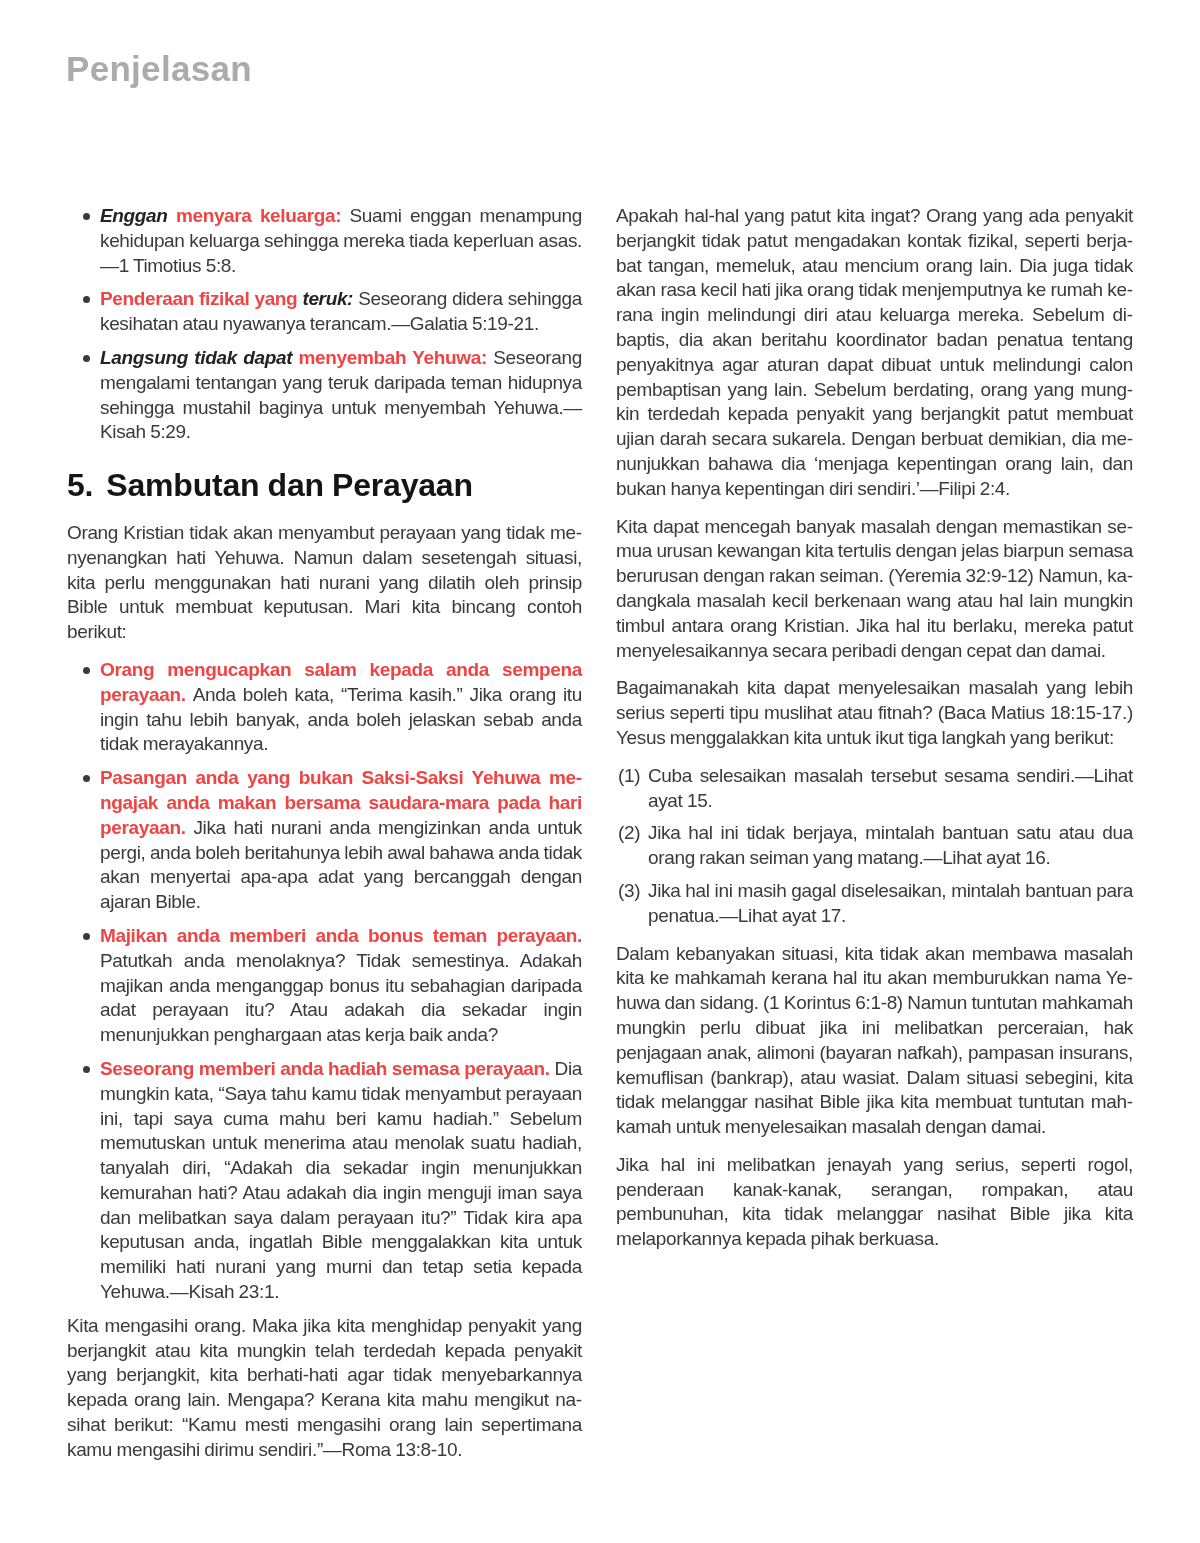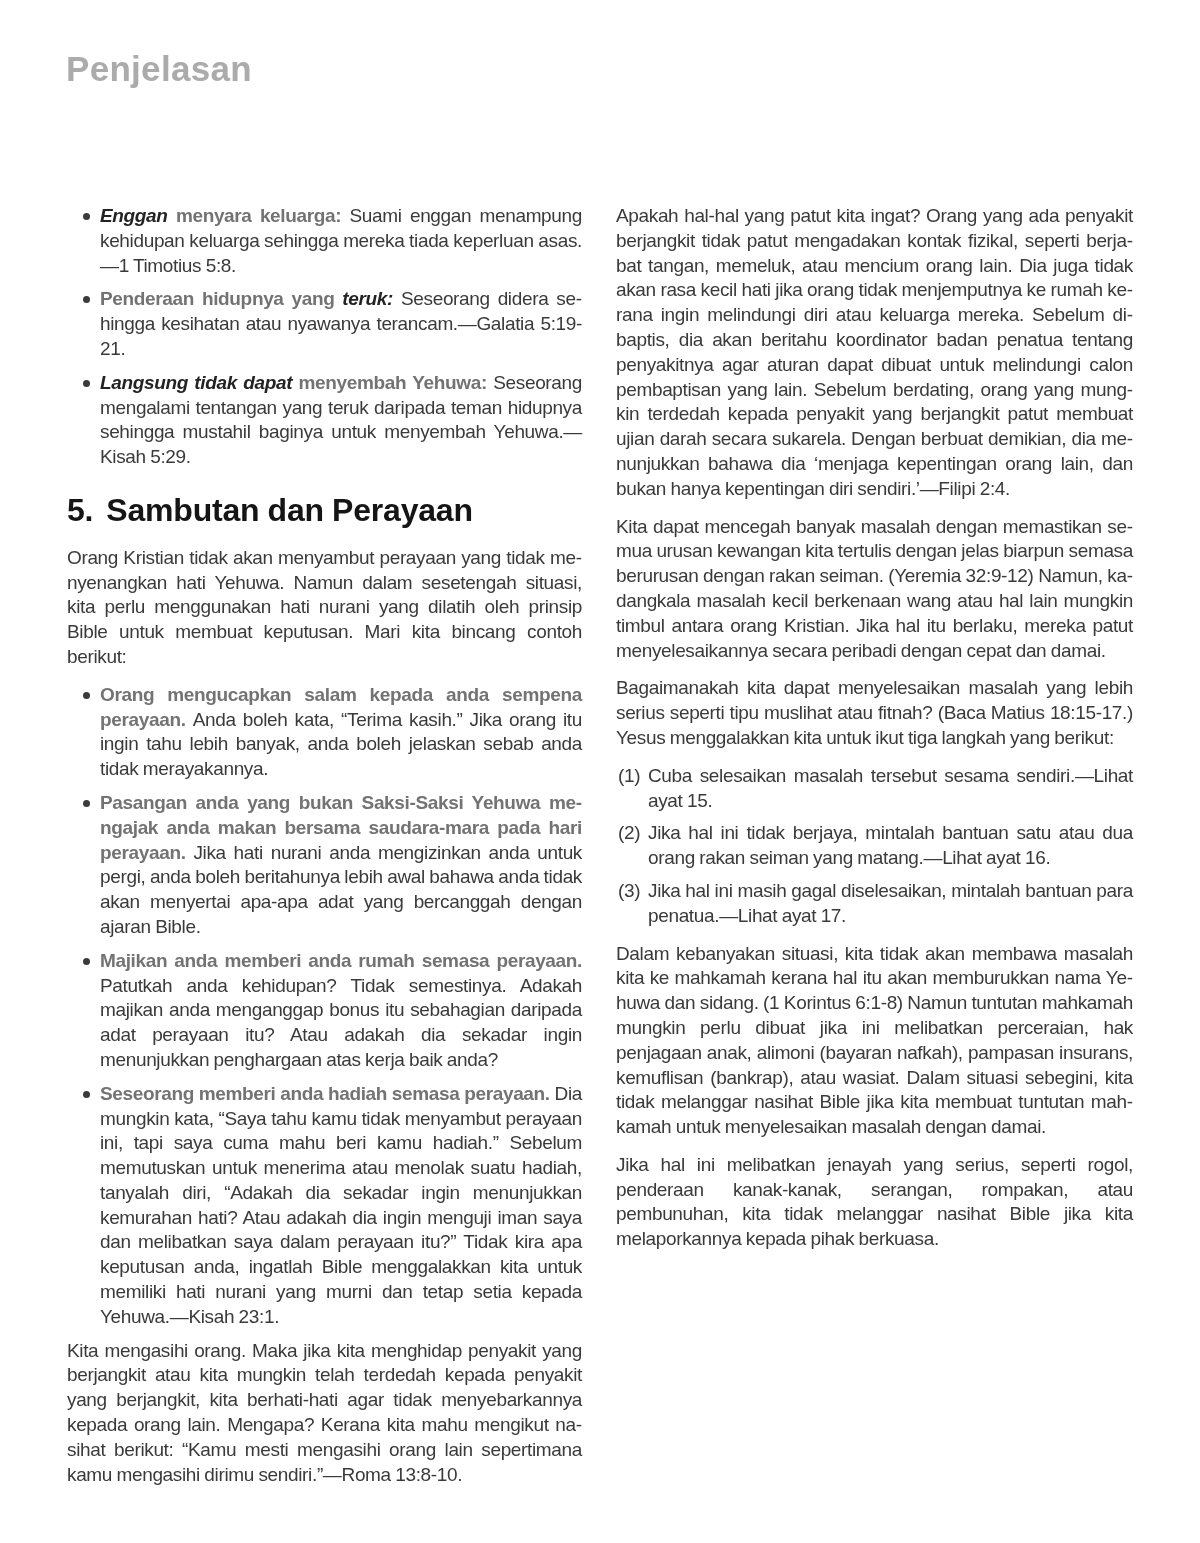--- a/index.html
+++ b/index.html
@@ -81,41 +81,41 @@
     position: relative;
     padding-left: 32px;
     margin: 0 0 8px 0;
   }
   .step-num {
     position: absolute;
     left: 2px;
     top: 0;
   }
 
-  .seg-b  { font-weight: 700; color: #737373; }
+  .seg-b  { font-weight: 700; color: #ef4444; }
   .seg-bi { font-weight: 700; font-style: italic; color: #232323; }
   .seg-n  { }
 </style>
 </head>
 <body>
 
 <div class="page">
 
   <h1 class="doc-title">Penjelasan</h1>
 
   <div class="col col-left">
 
     <ul class="bullets">
       <li>
         <span class="dot"></span>
         <div><span class="seg-bi">Enggan</span><span class="seg-b"> menyara keluarga: </span><span class="seg-n">Suami enggan menam­pung kehidupan keluarga sehingga mereka tiada keper­luan asas.—1 Timotius 5:8.</span></div>
       </li>
       <li>
         <span class="dot"></span>
-        <div><span class="seg-b">Penderaan hidupnya yang </span><span class="seg-bi">teruk: </span><span class="seg-n">Seseorang didera se­hingga kesihatan atau nyawanya terancam.—Galatia 5:19-21.</span></div>
+        <div><span class="seg-b">Penderaan fizikal yang </span><span class="seg-bi">teruk: </span><span class="seg-n">Seseorang didera se­hingga kesihatan atau nyawanya terancam.—Galatia 5:19-21.</span></div>
       </li>
       <li>
         <span class="dot"></span>
         <div><span class="seg-bi">Langsung tidak dapat</span><span class="seg-b"> menyembah Yehuwa: </span><span class="seg-n">Sese­orang mengalami tentangan yang teruk daripada teman hidupnya sehingga mustahil baginya untuk menyembah Yehuwa.—Kisah 5:29.</span></div>
       </li>
     </ul>
 
     <h2 class="section">
       <span class="h-num">5.</span><span>Sambutan dan Perayaan</span>
     </h2>
@@ -126,21 +126,21 @@
       <li>
         <span class="dot"></span>
         <div><span class="seg-b">Orang mengucapkan salam kepada anda sempena perayaan. </span><span class="seg-n">Anda boleh kata, “Terima kasih.” Jika orang itu ingin tahu lebih banyak, anda boleh jelaskan sebab anda tidak merayakannya.</span></div>
       </li>
       <li>
         <span class="dot"></span>
         <div><span class="seg-b">Pasangan anda yang bukan Saksi-Saksi Yehuwa me­ngajak anda makan bersama saudara-mara pada hari perayaan. </span><span class="seg-n">Jika hati nurani anda mengizinkan anda un­tuk pergi, anda boleh beritahunya lebih awal bahawa anda tidak akan menyertai apa-apa adat yang bercang­gah dengan ajaran Bible.</span></div>
       </li>
       <li>
         <span class="dot"></span>
-        <div><span class="seg-b">Majikan anda memberi anda rumah semasa peraya­an. </span><span class="seg-n">Patutkah anda kehidupan? Tidak semestinya. Ada­kah majikan anda menganggap bonus itu sebahagian daripada adat perayaan itu? Atau adakah dia sekadar ingin menunjukkan penghargaan atas kerja baik anda?</span></div>
+        <div><span class="seg-b">Majikan anda memberi anda bonus teman peraya­an. </span><span class="seg-n">Patutkah anda menolaknya? Tidak semestinya. Ada­kah majikan anda menganggap bonus itu sebahagian daripada adat perayaan itu? Atau adakah dia sekadar ingin menunjukkan penghargaan atas kerja baik anda?</span></div>
       </li>
       <li>
         <span class="dot"></span>
         <div><span class="seg-b">Seseorang memberi anda hadiah semasa perayaan. </span><span class="seg-n">Dia mungkin kata, “Saya tahu kamu tidak menyambut perayaan ini, tapi saya cuma mahu beri kamu hadiah.” Sebelum memutuskan untuk menerima atau menolak suatu hadiah, tanyalah diri, “Adakah dia sekadar ingin menunjukkan kemurahan hati? Atau adakah dia ingin menguji iman saya dan melibatkan saya dalam pera­yaan itu?” Tidak kira apa keputusan anda, ingatlah Bi­ble menggalakkan kita untuk memiliki hati nurani yang murni dan tetap setia kepada Yehuwa.—Kisah 23:1.</span></div>
       </li>
     </ul>
 
 
     <p>Kita mengasihi orang. Maka jika kita menghidap penyakit yang berjangkit atau kita mungkin telah terdedah kepada penyakit yang berjangkit, kita berhati-hati agar tidak menyebarkannya kepada orang lain. Mengapa? Kerana kita mahu mengikut na­sihat berikut: “Kamu mesti mengasihi orang lain sepertimana kamu mengasihi dirimu sendiri.”—Roma 13:8-10.</p>
 

